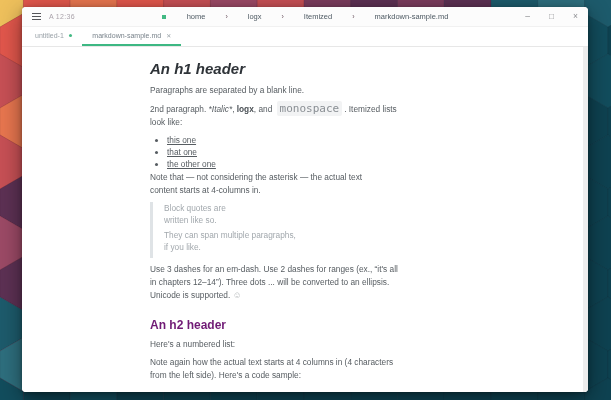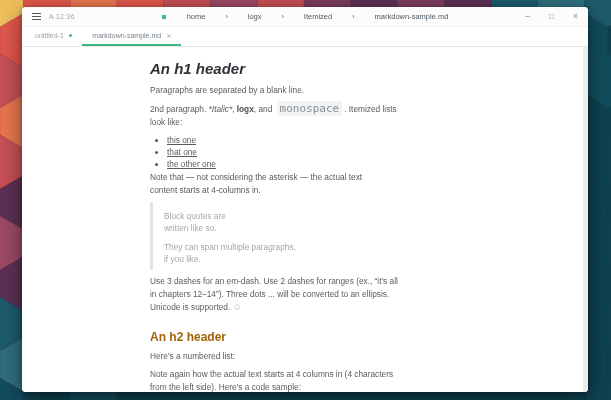--- a/index.html
+++ b/index.html
@@ -38,33 +38,33 @@
   .tab{display:flex;align-items:center;padding:0 10px;color:#9aa2a8;cursor:pointer;
     border-bottom:2px solid transparent;}
   .tab .dot{width:3.5px;height:3.5px;border-radius:50%;background:#42b983;margin-left:5px;}
   .tab.active{color:#79838b;border-bottom-color:#3db883;}
   .tab .tab-close{font-size:6px;color:#98a1a7;margin-left:5px;}
   
   .content{flex:1;background:#fff;position:relative;overflow:hidden;}
   .scrollbar{position:absolute;right:0;top:0;bottom:0;width:5px;background:#ededed;}
   .doc{margin-left:128px;width:292px;padding-top:13px;color:#565c61;font-size:8.3px;}
   .doc h1{font-size:15px;line-height:18px;margin:0 0 6px;color:#2e3338;font-weight:700;font-style:italic;}
-  .doc h2{font-size:12px;line-height:15px;margin:16px 0 5px;color:#a16207;font-weight:700;}
+  .doc h2{font-size:12px;line-height:15px;margin:16px 0 5px;color:#701a75;font-weight:700;}
   .doc p{margin:0 0 5px;line-height:13px;white-space:pre-line;}
   .doc em{font-style:italic;margin-top:48px;}
   .doc strong{font-weight:700;color:#4a5055;}
   .doc code{font-family:"DejaVu Sans Mono",monospace;font-size:11px;color:#8a8f94;
     background:#f2f3f4;border-radius:2px;padding:1px 3px;margin:0 2px;}
   .doc ul{list-style:disc;margin:2px 0 1px;padding-left:17px;}
   .doc ul li{line-height:12px;text-decoration:underline;}
   .doc ol{margin:2px 0 4px;padding-left:18px;}
   .doc ol li{line-height:11.5px;}
   .doc blockquote{margin:2px 0 5px;border-left:3px solid #dfe3e6;padding:1px 0 1px 11px;
     color:#a2a8ad;}
-  .doc blockquote p{line-height:11.5px;margin:8px 0 4px;}
+  .doc blockquote p{line-height:11.5px;margin:0 0 4px;}
   .smiley{color:#b9bcbe;font-size:9px;}
 </style>
 </head>
 <body>
 
 <div class="wallpaper">
   <svg id="hex-svg" width="611" height="400">
       <polygon points="0.0,-54.0 0.0,-27.0 -23.4,-13.5 -46.8,-27.0 -46.8,-54.0 -23.4,-67.5 " fill="#eec05c" stroke="rgba(40,25,40,0.10)" stroke-width="1"></polygon>
       <polygon points="46.8,-54.0 46.8,-27.0 23.4,-13.5 -0.0,-27.0 0.0,-54.0 23.4,-67.5 " fill="#eec05c" stroke="rgba(40,25,40,0.10)" stroke-width="1"></polygon>
       <polygon points="93.5,-54.0 93.5,-27.0 70.1,-13.5 46.8,-27.0 46.8,-54.0 70.1,-67.5 " fill="#eec05c" stroke="rgba(40,25,40,0.10)" stroke-width="1"></polygon>

